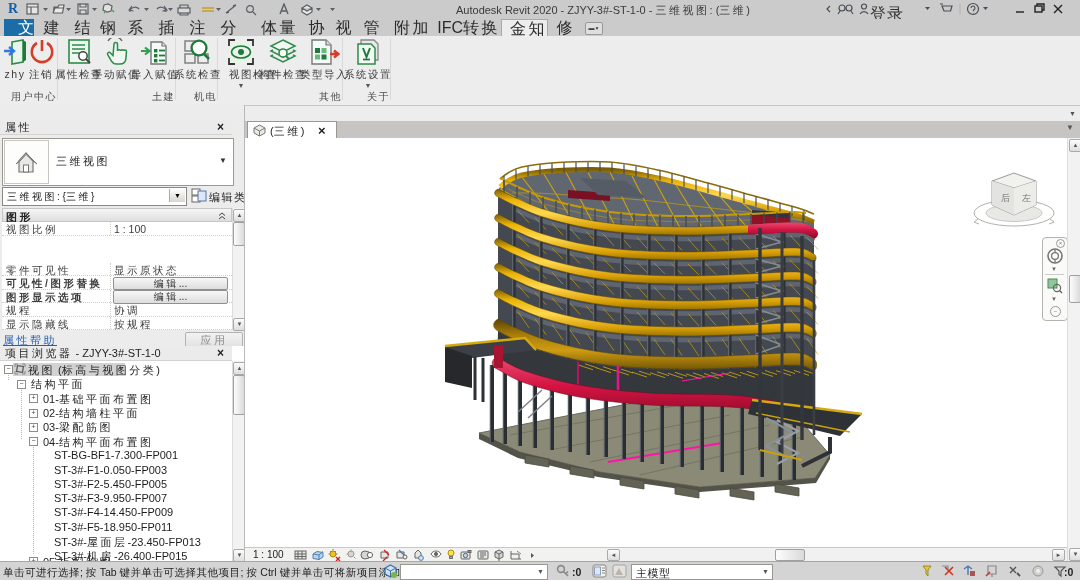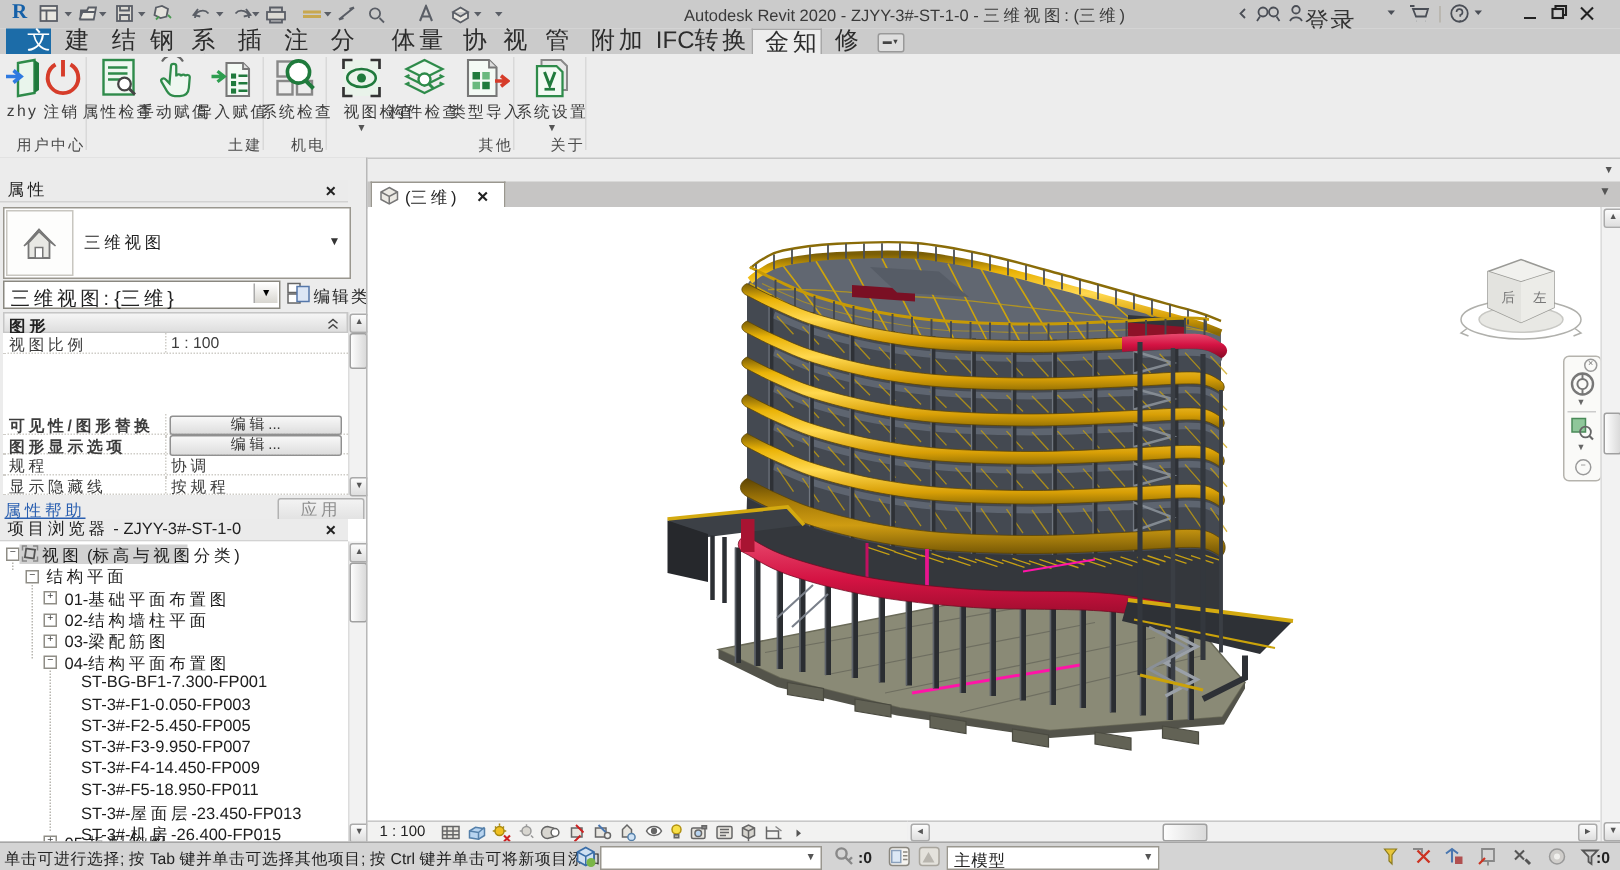--- a/index.html
+++ b/index.html
@@ -229,41 +229,45 @@
        <path d="M8 13 L15 5 L22 13 L22 24 L8 24 Z" fill="#e8e8e4" stroke="#777" stroke-width="1.2"></path>
        <path d="M15 5 L26 16 L22 13 L15 6.5 L9 13 L5 16 Z" fill="#cfcfc9" stroke="#777" stroke-width="1"></path>
        <rect x="12.5" y="17" width="5" height="7" fill="#fff" stroke="#777" stroke-width="1"></rect>
      </svg>
    </div>
    <div class="abs cjk" style="left:53px;top:15px;font-size:11px;color:#222">三维视图</div>
    <div class="abs" style="right:6px;top:17px;font-size:8px;color:#333">▼</div>
  </div>
 
  <div class="abs" style="left:2px;top:82px;width:183px;height:17px;background:#fff;border:1px solid #8a8880">
-   <div class="abs" style="left:4px;top:2px;font-size:13px;color:#222"><span class="cjk">三维视图</span>: {<span class="cjk">三维</span>}</div>
+   <div class="abs" style="left:4px;top:2px;font-size:10px;color:#222"><span class="cjk">三维视图</span>: {<span class="cjk">三维</span>}</div>
    <div class="abs" style="right:1px;top:1px;width:15px;height:13px;background:linear-gradient(#fefefe,#d8d6d0);border-left:1px solid #aaa;font-size:7px;text-align:center;line-height:13px">▼</div>
  </div>
  <svg class="abs" style="left:191px;top:83px" width="16" height="15" viewBox="0 0 16 15">
   <rect x="1" y="1" width="8" height="6" fill="#fff" stroke="#666"></rect>
       <rect x="1" y="8" width="8" height="6" fill="#fff" stroke="#666"></rect>
   <rect x="7" y="3" width="8" height="10" fill="#dce6f5" stroke="#5577aa"></rect>
  </svg>
  <div class="abs" style="left:209px;top:85px;font-size:11px;color:#222;letter-spacing:1.5px;white-space:nowrap">编辑类型</div>
 
  <div class="abs" style="left:2px;top:103px;width:230px;height:14px;background:linear-gradient(#f6f6f6,#dedede);border:1px solid #c6c6c6;box-sizing:border-box">
    <span class="cjk" style="position:absolute;left:3px;top:1px;font-size:11px;font-weight:bold;color:#222">图形</span>
    <svg style="position:absolute;right:5px;top:3px" width="8" height="8" viewBox="0 0 8 8">
         <path d="M1 3.5 L4 1 L7 3.5 M1 7 L4 4.5 L7 7" stroke="#444" stroke-width="1" fill="none"></path>
       </svg>
  </div>
 
  <div id="proptable" class="abs" style="left:2px;top:117px;width:230px;height:108px;background:#fff;overflow:hidden">
   <div class="prow" style="top:0">
         <span class="pl cjk">视图比例</span>
         <span class="pv">1 : 100</span>
+      </div>
+  <div class="prow" style="top:40.5px">
+        <span class="pl cjk">零件可见性</span>
+        <span class="pv cjk">显示原状态</span>
       </div>
   <div class="prow" style="top:54px">
         <span class="pl cjk" style="font-weight:bold">可见性/图形替换</span>
         <span class="pbtn"><span class="cjk">编辑</span>...</span>
       </div>
   <div class="prow" style="top:67.5px">
         <span class="pl cjk" style="font-weight:bold">图形显示选项</span>
         <span class="pbtn"><span class="cjk">编辑</span>...</span>
       </div>
   <div class="prow" style="top:81px">

